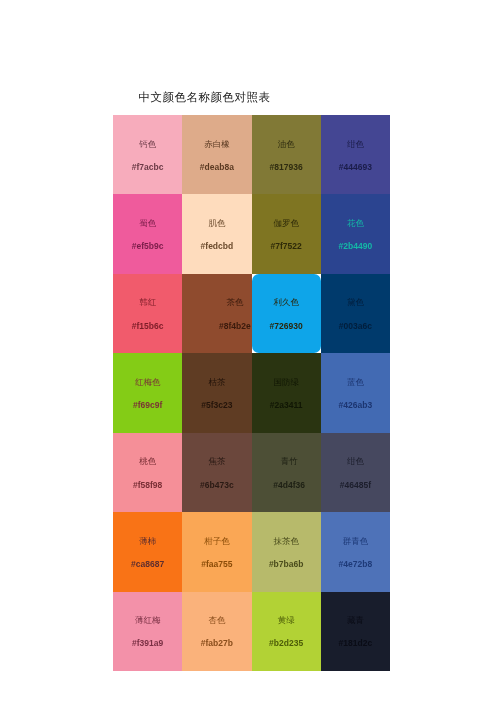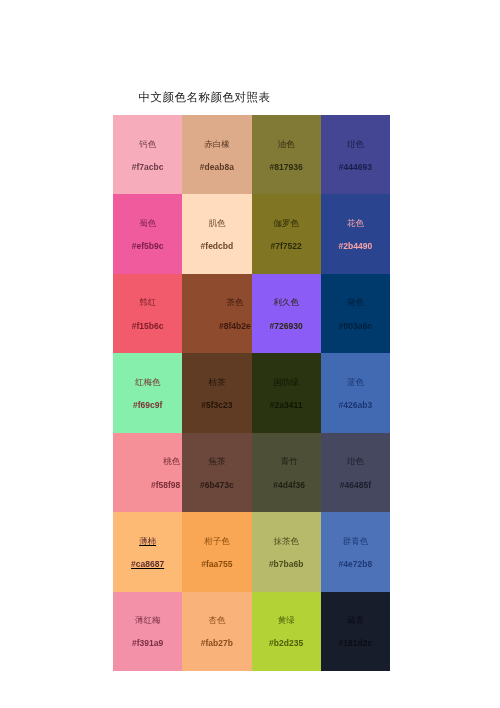--- a/index.html
+++ b/index.html
@@ -125,54 +125,54 @@
               <div class="chex">#fedcbd</div>
             </div>
           </td>
           <td style="background: rgb(127, 117, 34);">
             <div class="cell-inner" style="color: rgb(46, 42, 8);">
               <div class="cname">伽罗色</div>
               <div class="chex">#7f7522</div>
             </div>
           </td>
           <td style="background: rgb(43, 68, 144);">
-            <div class="cell-inner" style="color: #fca5a5;">
+            <div class="cell-inner" style="color: #14b8a6;">
               <div class="cname">花色</div>
               <div class="chex">#2b4490</div>
             </div>
           </td>
         </tr>
         <tr>
           <td style="background: rgb(241, 91, 108);">
             <div class="cell-inner" style="color: rgb(125, 29, 40);">
               <div class="cname">韩红</div>
               <div class="chex">#f15b6c</div>
             </div>
           </td>
           <td style="background: rgb(143, 75, 46); padding-left: 36px;">
             <div class="cell-inner" style="color: rgb(58, 26, 12);">
               <div class="cname">茶色</div>
               <div class="chex">#8f4b2e</div>
             </div>
           </td>
-          <td style="background: #8b5cf6;">
+          <td style="background: #0ea5e9; border-radius: 7px;">
             <div class="cell-inner" style="color: rgb(42, 38, 12);">
               <div class="cname">利久色</div>
               <div class="chex">#726930</div>
             </div>
           </td>
           <td style="background: rgb(0, 58, 108);">
             <div class="cell-inner" style="color: rgb(0, 30, 60);">
               <div class="cname">黛色</div>
               <div class="chex">#003a6c</div>
             </div>
           </td>
         </tr>
         <tr>
-          <td style="background: #86efac; text-align: right;">
+          <td style="background: #84cc16; text-align: right;">
             <div class="cell-inner" style="color: rgb(122, 52, 54);">
               <div class="cname">红梅色</div>
               <div class="chex">#f69c9f</div>
             </div>
           </td>
           <td style="background: rgb(95, 60, 35); margin-top: 28px;">
             <div class="cell-inner" style="color: rgb(36, 20, 10);">
               <div class="cname">枯茶</div>
               <div class="chex">#5f3c23</div>
             </div>
@@ -185,21 +185,21 @@
           </td>
           <td style="background: rgb(66, 106, 179);">
             <div class="cell-inner" style="color: rgb(28, 53, 112);">
               <div class="cname">蓝色</div>
               <div class="chex">#426ab3</div>
             </div>
           </td>
         </tr>
         <tr>
           <td style="background: rgb(245, 143, 152);">
-            <div class="cell-inner" style="color: rgb(122, 47, 54); align-items: flex-end;">
+            <div class="cell-inner" style="color: rgb(122, 47, 54);">
               <div class="cname">桃色</div>
               <div class="chex">#f58f98</div>
             </div>
           </td>
           <td style="background: rgb(107, 71, 60);">
             <div class="cell-inner" style="color: rgb(42, 26, 20);">
               <div class="cname">焦茶</div>
               <div class="chex">#6b473c</div>
             </div>
           </td>
@@ -210,21 +210,21 @@
             </div>
           </td>
           <td style="background: rgb(70, 72, 95);">
             <div class="cell-inner" style="color: rgb(28, 30, 44);">
               <div class="cname">绀色</div>
               <div class="chex">#46485f</div>
             </div>
           </td>
         </tr>
         <tr>
-          <td style="background: #fdba74; text-decoration: underline;">
+          <td style="background: #f97316;">
             <div class="cell-inner" style="color: rgb(94, 46, 46);">
               <div class="cname">薄柿</div>
               <div class="chex">#ca8687</div>
             </div>
           </td>
           <td style="background: rgb(250, 167, 85);">
             <div class="cell-inner" style="color: rgb(138, 76, 8);">
               <div class="cname">柑子色</div>
               <div class="chex">#faa755</div>
             </div>

